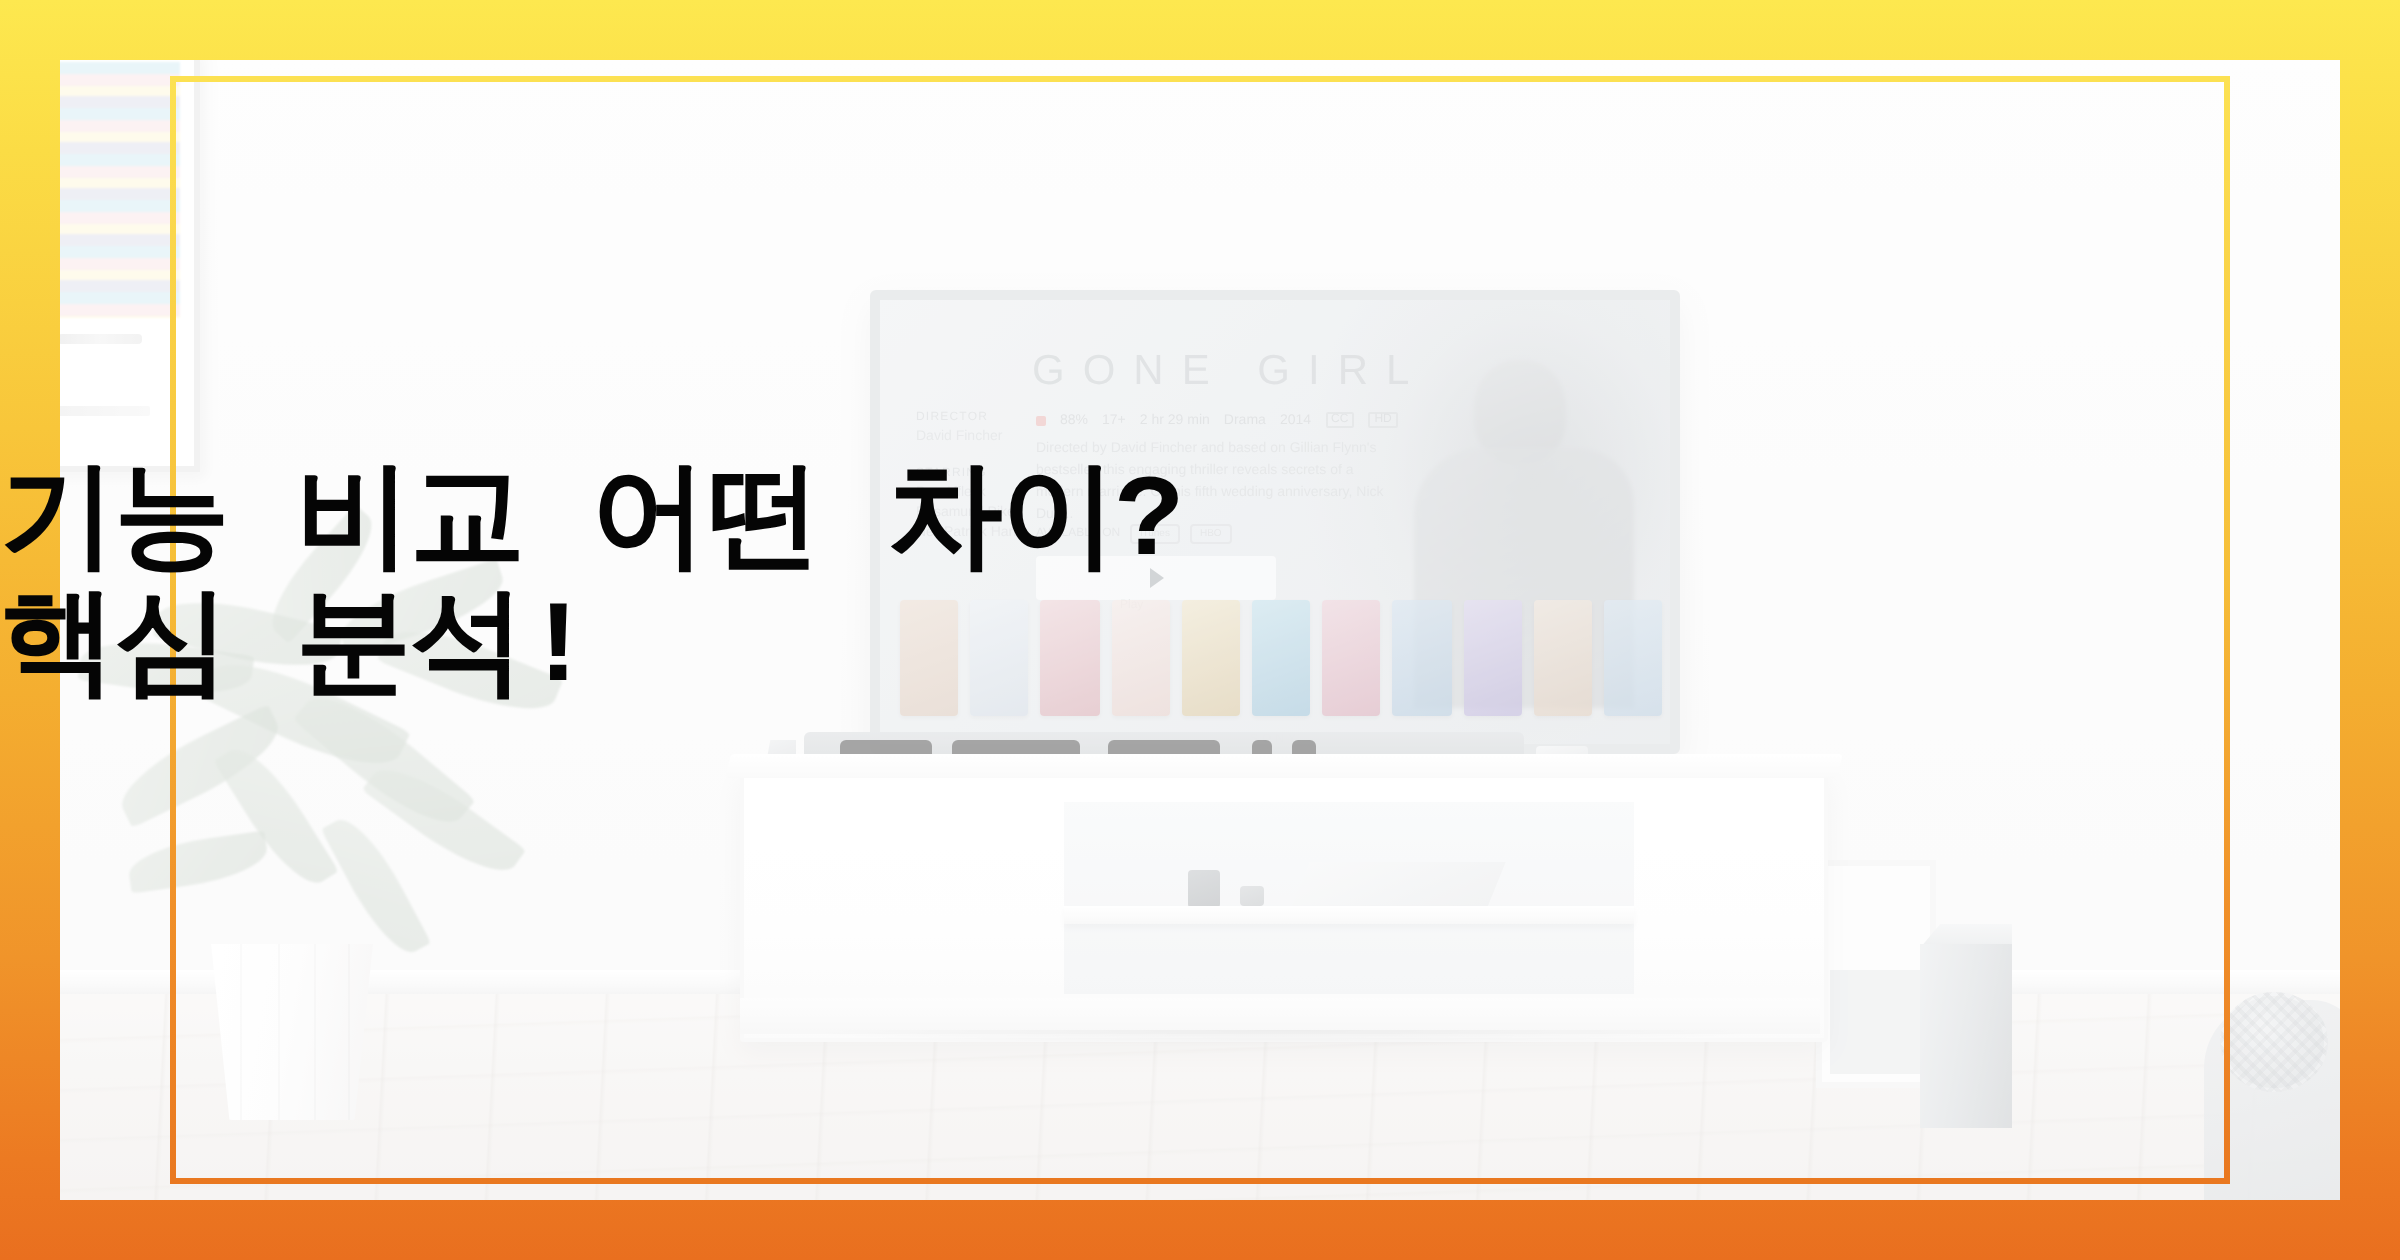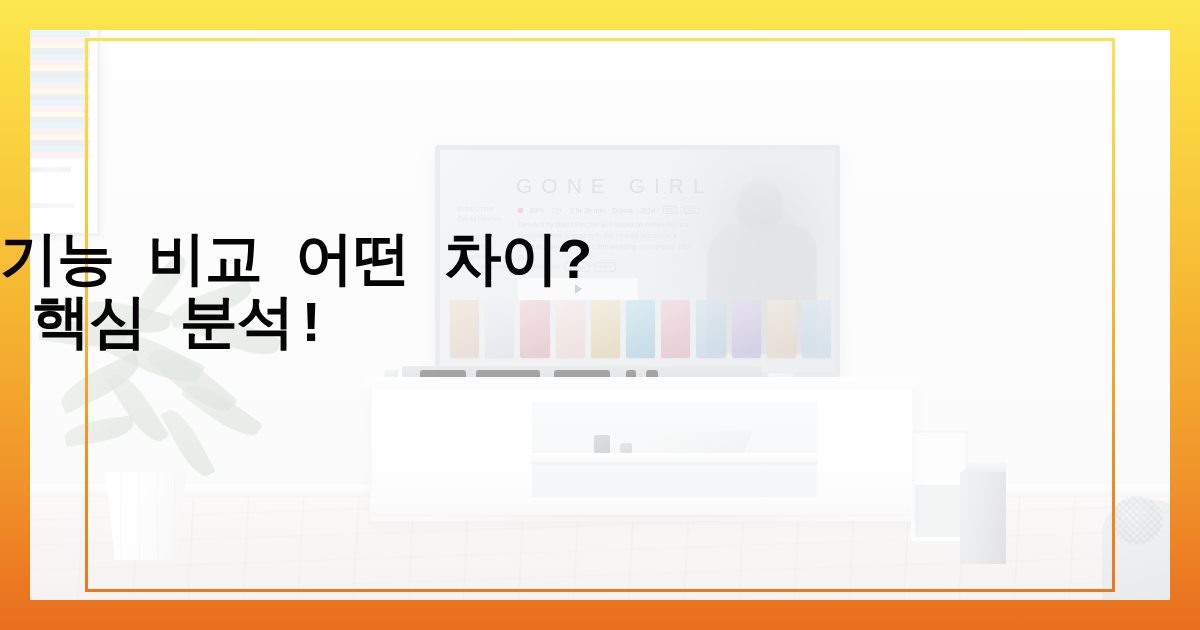--- a/index.html
+++ b/index.html
@@ -161,21 +161,21 @@
   }
 
   
   .headline{
     position:absolute;left:0;right:0;top:232px;
     text-align:left;color:#050505;
     font-family:Liberation Mono, monospace;
     font-weight:700;font-size:58px;line-height:1.08;letter-spacing:-1px;
     pointer-events:none;white-space:nowrap;
   }
-  .headline .l2{display:block;padding-left:32px;}
+  .headline .l2{display:block;}
 </style>
 </head>
 <body>
 
 <div class="canvas">
 
   <div class="frame-bg"></div>
 
   <div class="photo-plate">
     <div class="photo">

